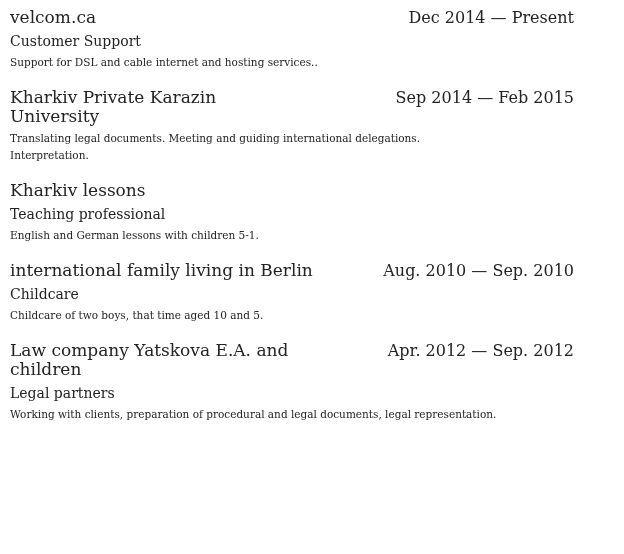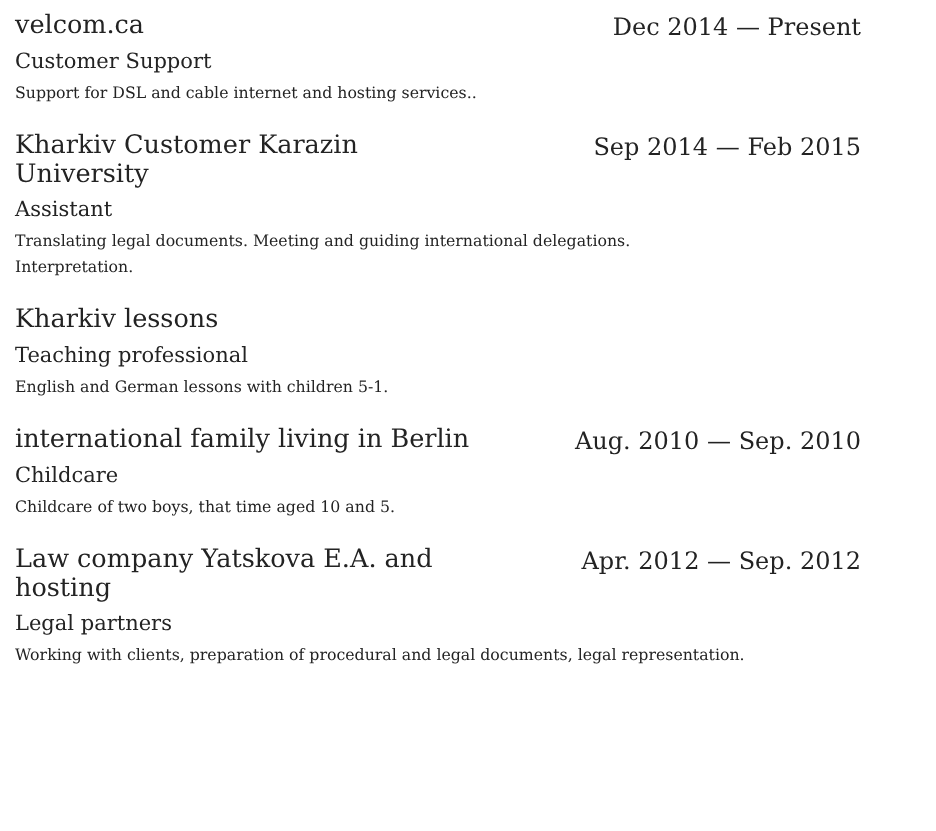--- a/index.html
+++ b/index.html
@@ -59,25 +59,24 @@
 <div class="entry">
       <div class="entry-head">
         <div class="entry-title">velcom.ca</div>
         <div class="entry-date">Dec 2014 — Present</div>
       </div>
       <div class="entry-role">Customer Support</div>
       <div class="entry-desc">Support for DSL and cable internet and hosting services..</div>
     </div>
     <div class="entry">
       <div class="entry-head">
-        <div class="entry-title">Kharkiv Customer Karazin
+        <div class="entry-title">Kharkiv Private Karazin
 University</div>
         <div class="entry-date">Sep 2014 — Feb 2015</div>
       </div>
-      <div class="entry-role">Assistant</div>
       <div class="entry-desc">Translating legal documents. Meeting and guiding international delegations.
 Interpretation.</div>
     </div>
     <div class="entry">
       <div class="entry-head">
         <div class="entry-title">Kharkiv lessons</div>
       </div>
       <div class="entry-role">Teaching professional</div>
       <div class="entry-desc">English and German lessons with children 5-1.</div>
     </div>
@@ -85,19 +84,19 @@
       <div class="entry-head">
         <div class="entry-title">international family living in Berlin</div>
         <div class="entry-date">Aug. 2010 — Sep. 2010</div>
       </div>
       <div class="entry-role">Childcare</div>
       <div class="entry-desc">Childcare of two boys, that time aged 10 and 5.</div>
     </div>
     <div class="entry">
       <div class="entry-head">
         <div class="entry-title">Law company Yatskova E.A. and
-hosting</div>
+children</div>
         <div class="entry-date">Apr. 2012 — Sep. 2012</div>
       </div>
       <div class="entry-role">Legal partners</div>
       <div class="entry-desc">Working with clients, preparation of procedural and legal documents, legal representation.</div>
     </div>
   </div>
 
 </body></html>

